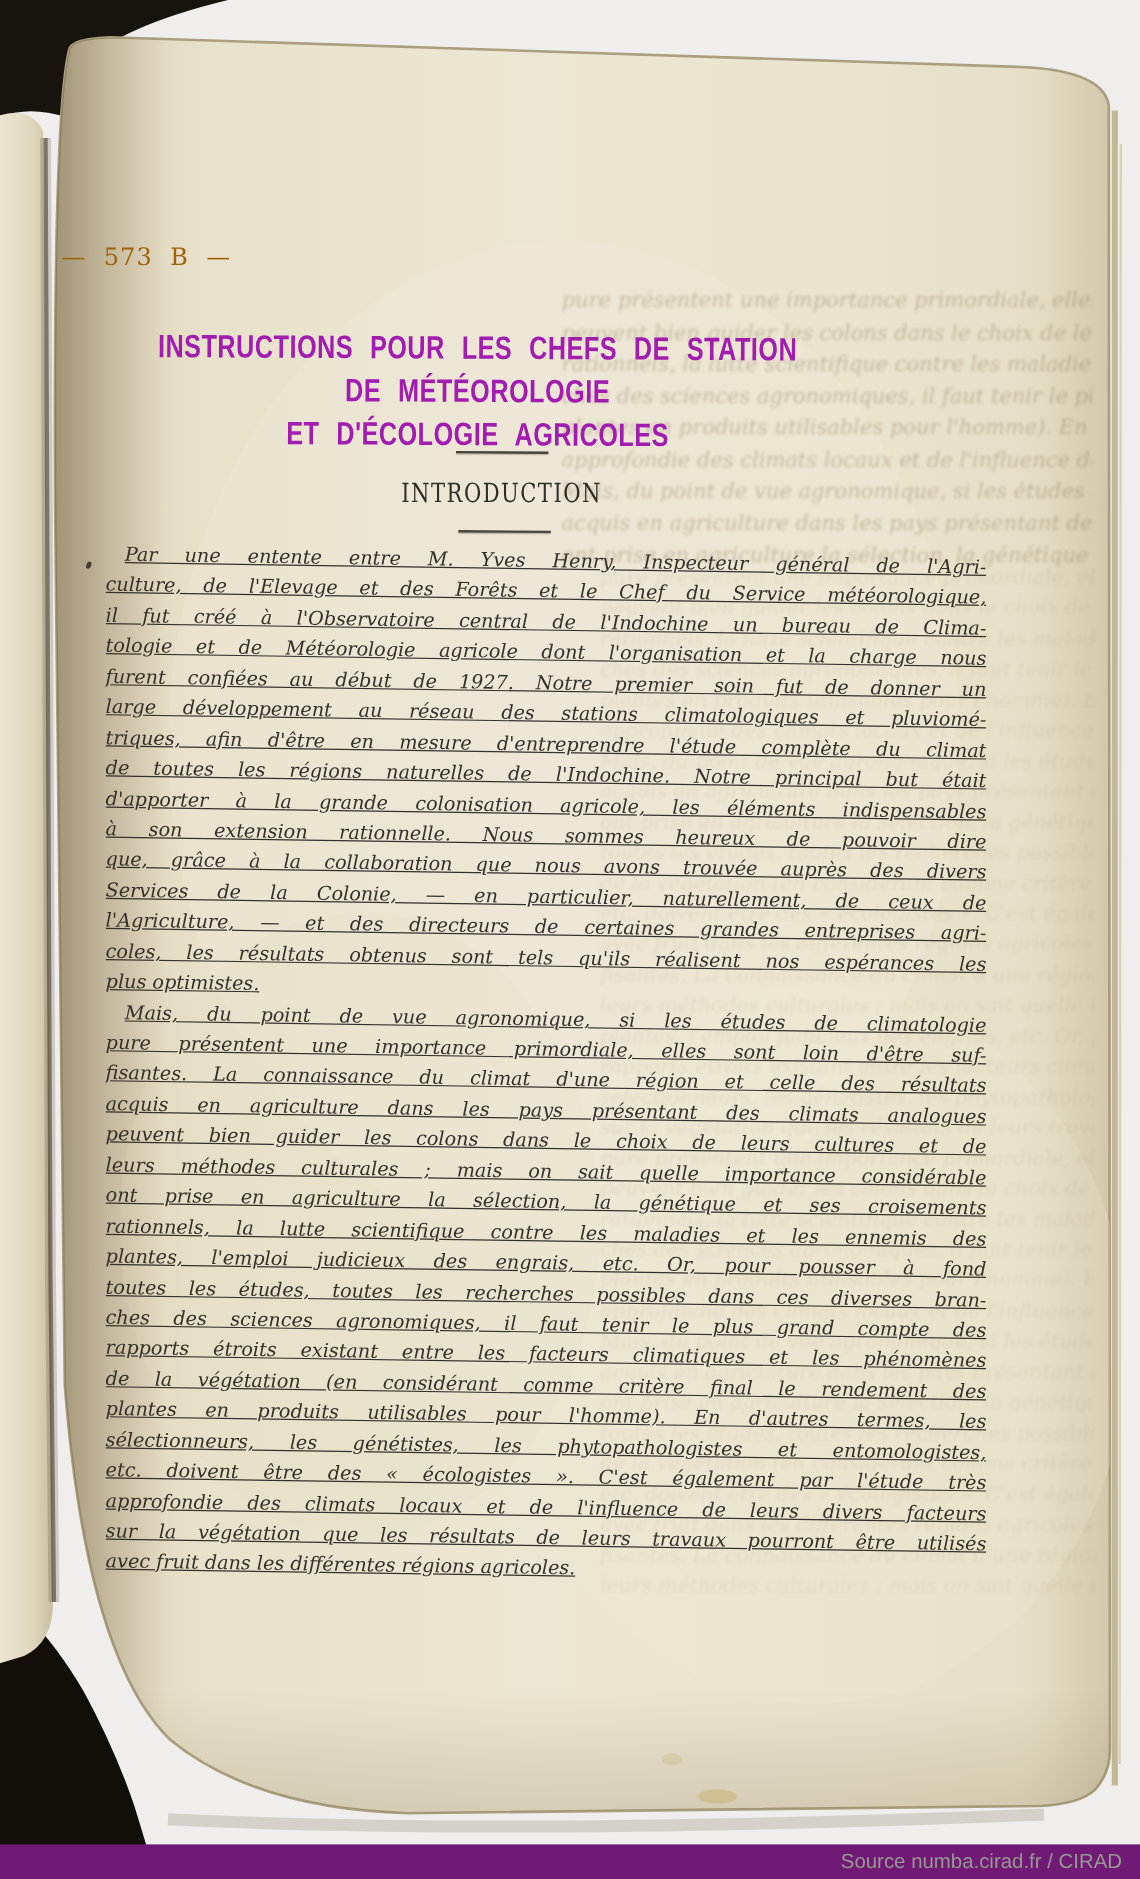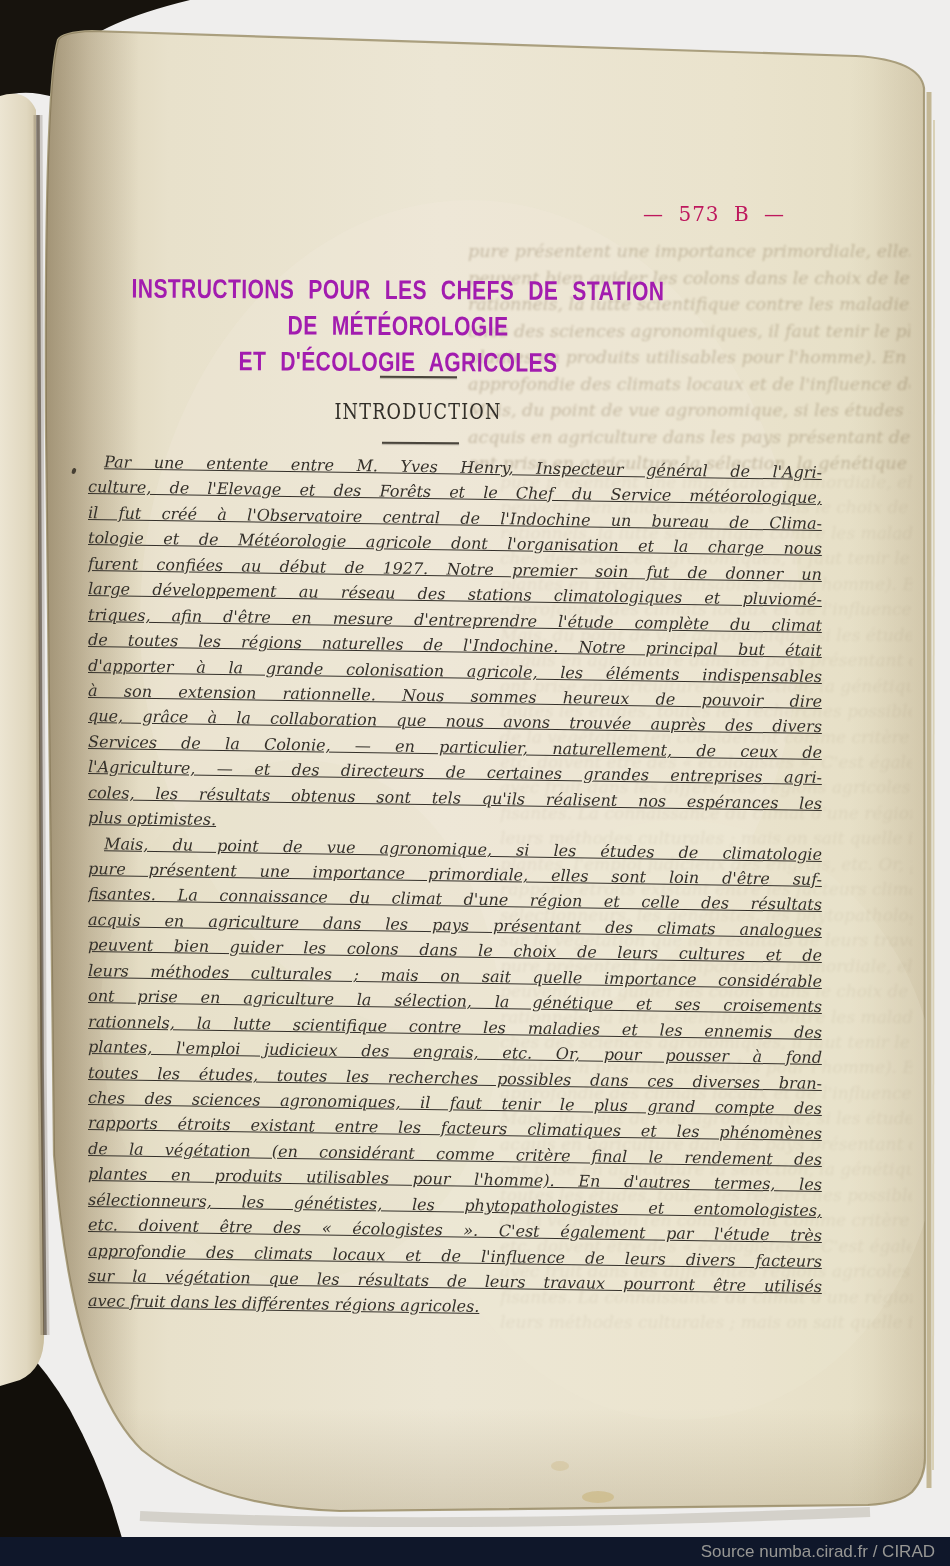--- a/index.html
+++ b/index.html
@@ -12,22 +12,22 @@
          font-family:"DejaVu Serif",serif;font-style:italic;
          filter:blur(1.3px);text-align:justify;}
   .ghost .gline{white-space:nowrap;overflow:hidden;}
   .ghost-title{left:468px;top:238px;width:442px;height:238px;overflow:hidden;
          font-size:17.5px;line-height:26.5px;color:rgba(122,102,70,.55);opacity:.62;}
   .ghost-body{left:500px;top:470px;width:412px;height:868px;overflow:hidden;
          font-size:17px;line-height:25.45px;color:rgba(118,98,68,.5);opacity:.17;}
 
   
   .content{position:absolute;z-index:3;color:#2e2b25;}
-  #pageNumber{left:51px;top:202px;width:734px;text-align:right;
-         font-size:20px;letter-spacing:1px;word-spacing:7px;color:#be185d;}
+  #pageNumber{left:51px;top:202px;width:734px;text-align:left;
+         font-size:20px;letter-spacing:1px;word-spacing:7px;color:#a16207;}
   #titleBlock{left:31px;top:272px;width:734px;text-align:center;color:#a21caf;}
   .title-line{font-family:"Liberation Sans",sans-serif;font-weight:700;
          font-size:27px;line-height:36px;letter-spacing:.5px;word-spacing:10px;
          transform:rotate(.3deg) scaleX(.78);transform-origin:50% 50%;
          white-space:nowrap;}
   .rule{position:absolute;z-index:3;height:2px;background:#4a453c;
          box-shadow:0 1px 1px rgba(74,69,60,.35);}
   #rule1{left:380px;top:376px;width:77px;transform:rotate(.4deg);}
   #rule2{left:382px;top:442px;width:77px;transform:rotate(.4deg);}
   #introHeading{left:51px;top:399px;width:734px;text-align:center;
@@ -40,21 +40,21 @@
          text-align:justify;text-align-last:justify;
          transform:rotate(.85deg);transform-origin:100% 50%;}
   .bline.first{text-indent:16px;}
   .bline.lastline{text-align-last:left;}
 
   .speck{position:absolute;z-index:3;left:72px;top:468px;width:4px;height:6px;
          background:#463f33;border-radius:50% 50% 60% 40%;transform:rotate(18deg);}
 
   
   #footerBar{position:absolute;z-index:4;left:0;top:1537px;width:950px;height:29px;
-         background:#0f172a;}
+         background:#701a75;}
   #footerText{position:absolute;right:15px;top:0;line-height:30px;
          font-family:"Liberation Sans",sans-serif;font-size:17px;color:#979794;}
 </style>
 </head>
 <body>
 
 <div class="stage">
 
   <svg width="950" height="1566" viewBox="0 0 950 1566">
     <defs>

